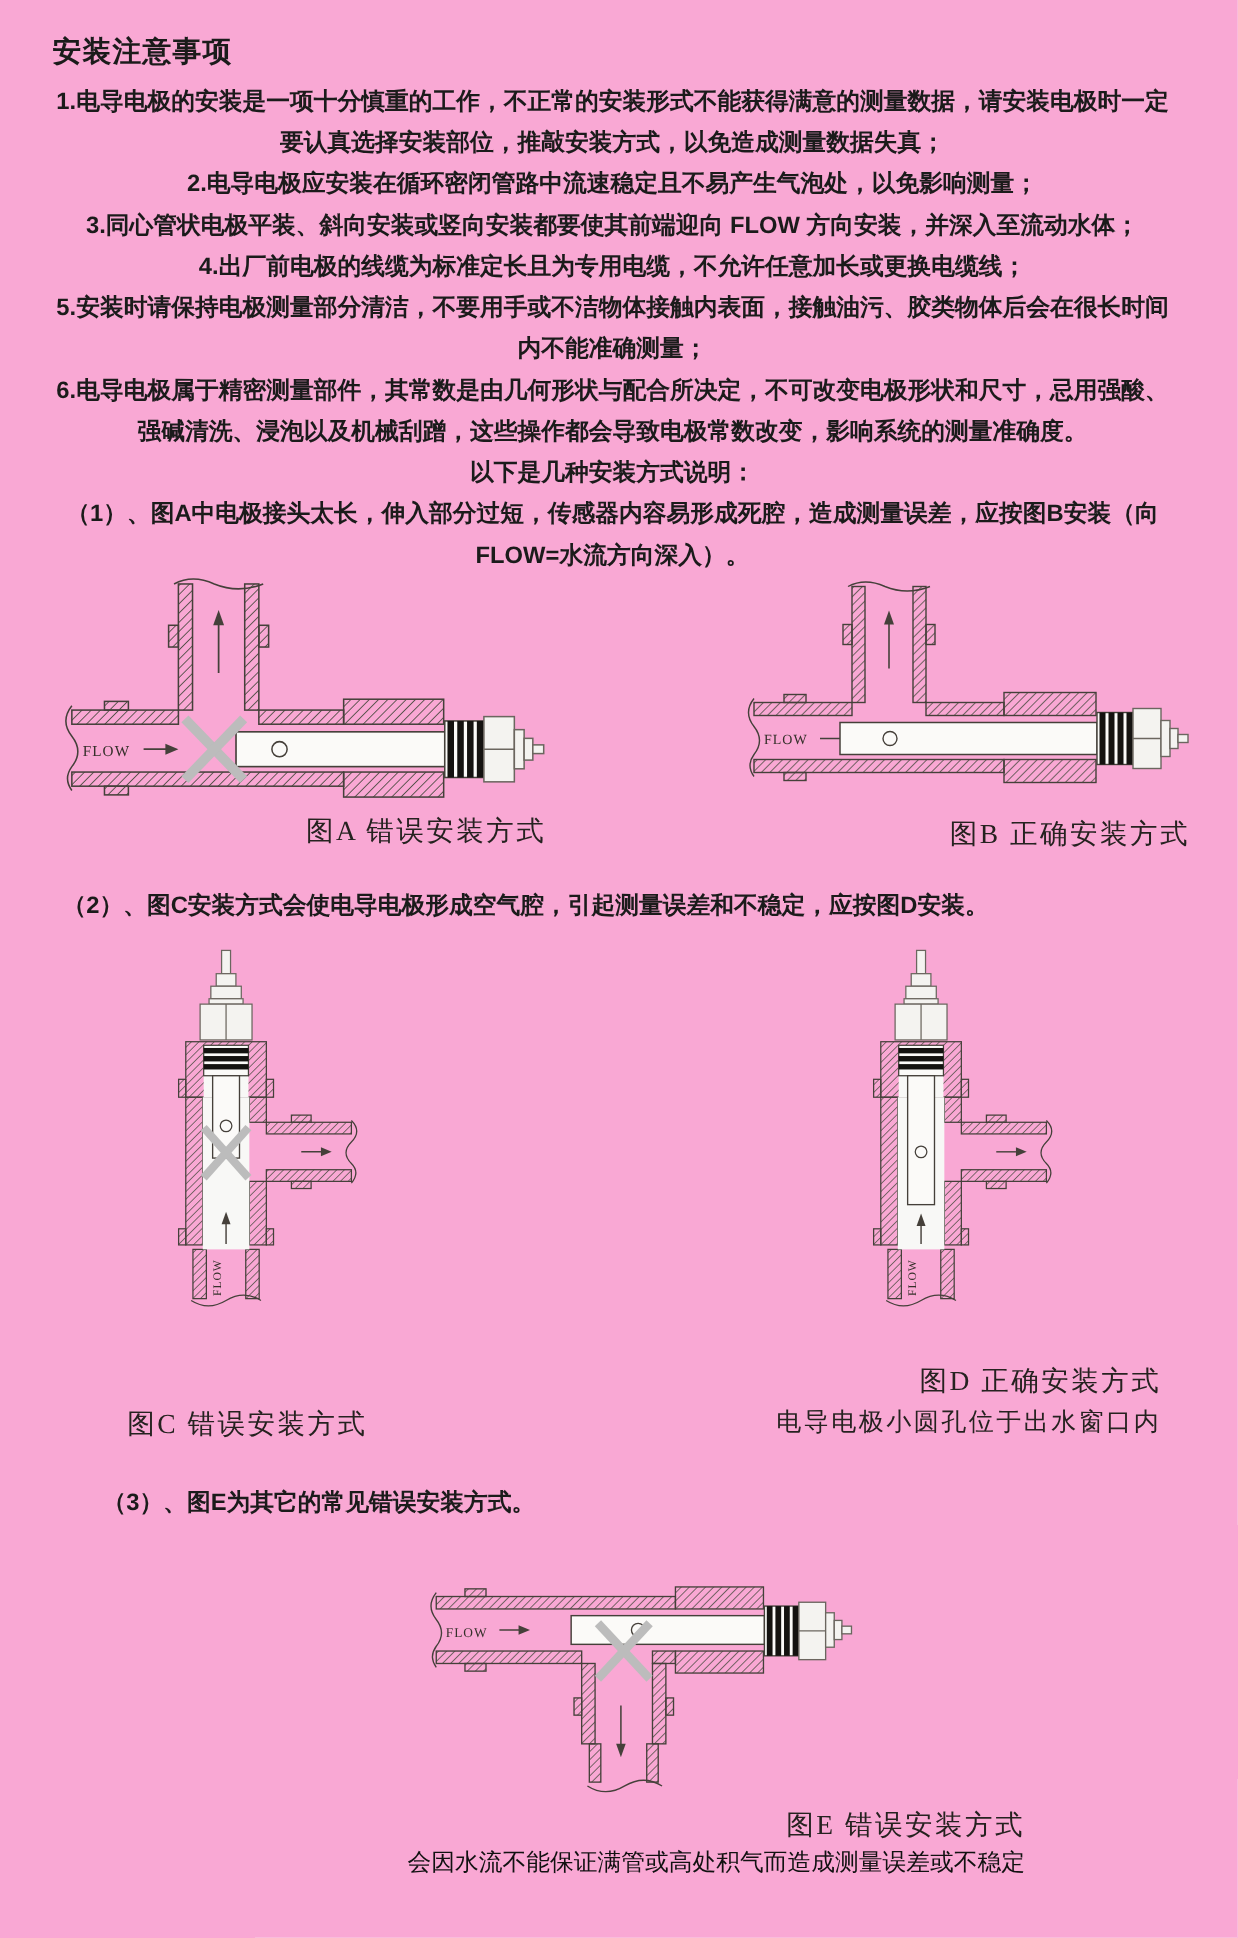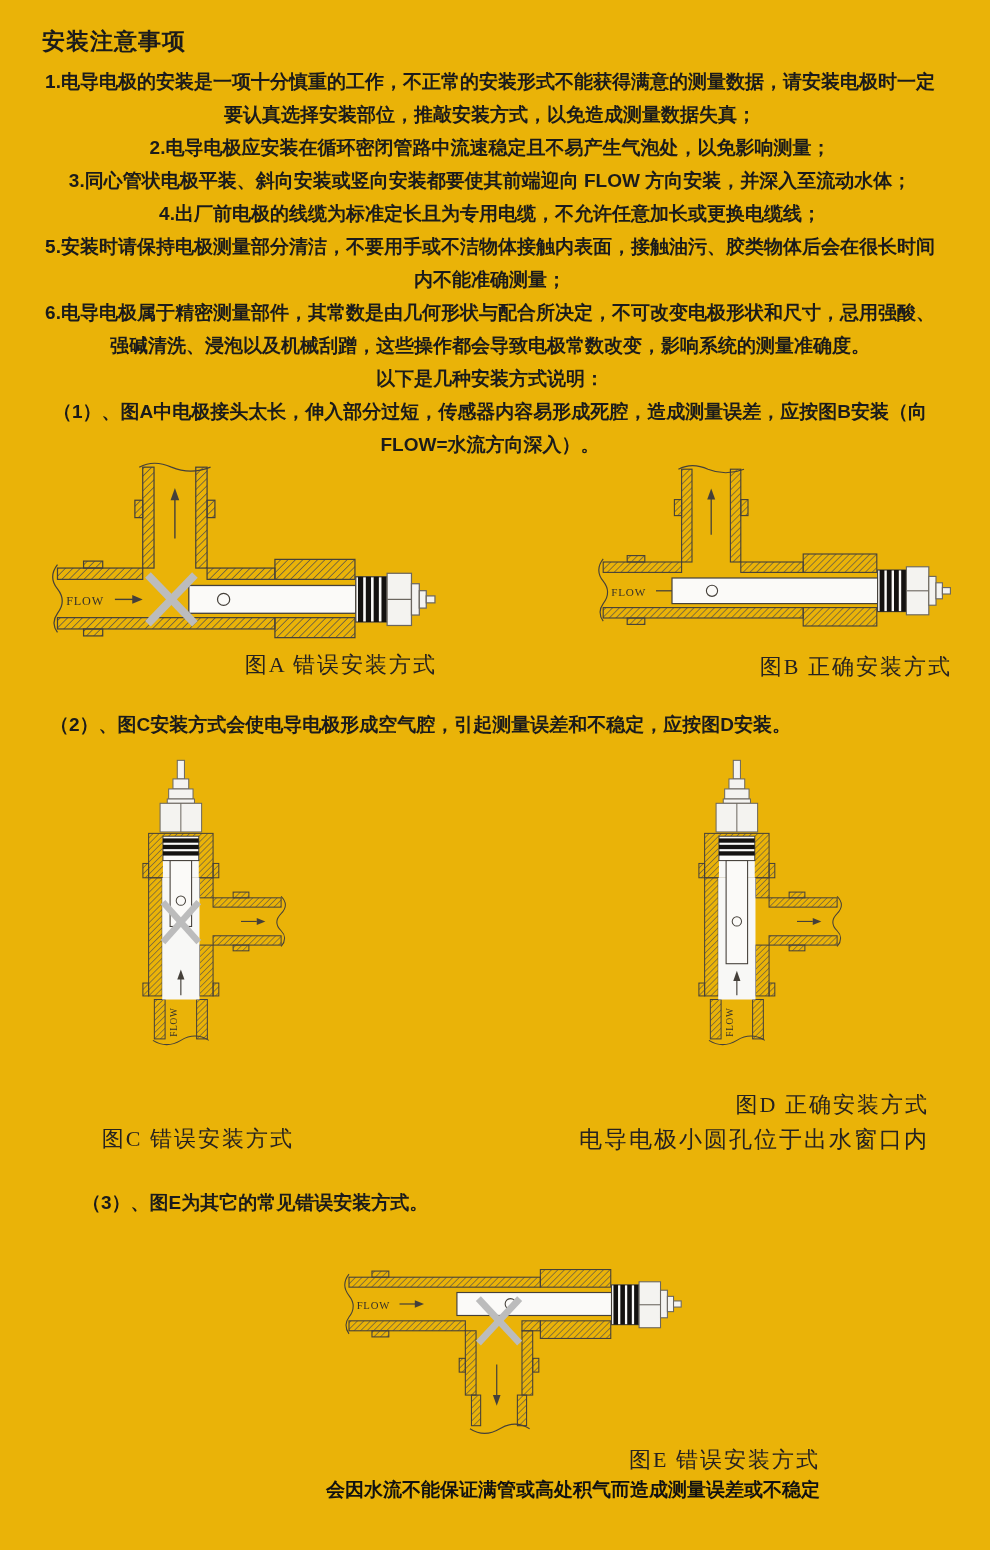--- a/index.html
+++ b/index.html
@@ -1,38 +1,38 @@
 <!DOCTYPE html>
 <html><head>
 <meta charset="utf-8">
 <style>
   html,body{margin:0;padding:0;}
   body{width:990px;height:1550px;background:#f8f8f6;font-family:"Liberation Sans","DejaVu Sans",sans-serif;}
-  .page{position:relative;width:990px;height:1550px;background:#eab308;color:#1b1b1b;overflow:hidden;}
+  .page{position:relative;width:990px;height:1550px;background:#f9a8d4;color:#1b1b1b;overflow:hidden;}
   .textblock{position:absolute;left:42px;top:26px;width:896px;}
   .title{font-size:23px;font-weight:700;margin:0 0 8px 0;letter-spacing:1px;}
   .note{font-size:19px;font-weight:700;line-height:33px;margin:0;text-align:center;}
   .para{position:absolute;font-size:19px;font-weight:700;line-height:33px;margin:0;}
   .m2{left:42px;top:708px;width:910px;padding-left:8px;}
   .m3{left:42px;top:1186px;width:910px;padding-left:40px;}
   figure{position:absolute;margin:0;padding:0;}
   .figA{left:45px;top:455px;width:392px;}
   .figB{left:592px;top:458px;width:360px;}
   .figC{left:72px;top:756px;width:222px;}
   .figD{left:628px;top:756px;width:222px;}
   .figE{left:338px;top:1242px;width:345px;}
   figcaption{font-family:"Liberation Serif","DejaVu Serif",serif;font-size:22px;color:#262220;
              text-align:right;letter-spacing:2px;white-space:nowrap;}
   .capA{margin-top:8px;}
   .capB{margin-top:22px;}
   .capC{margin-top:60px;}
   .capD{margin-top:26px;width:380px;margin-left:-79px;}
-  .capD .sub{font-size:23px;margin-top:4px;}
+  .capD .sub{font-size:20px;margin-top:4px;}
   .capE{margin-top:4px;width:620px;margin-left:-138px;}
-  .capE .sub{font-family:"Liberation Sans","DejaVu Sans",sans-serif;font-size:19px;font-weight:700;
+  .capE .sub{font-family:"Liberation Sans","DejaVu Sans",sans-serif;font-size:19px;font-weight:400;
              letter-spacing:0;color:#111;margin-top:2px;}
   svg{display:block;}
   svg text{font-family:"Liberation Serif","DejaVu Serif",serif;fill:#35302a;letter-spacing:1px;}
 </style>
 </head>
 <body>
 
 <div class="page">
 
   <div class="textblock">

